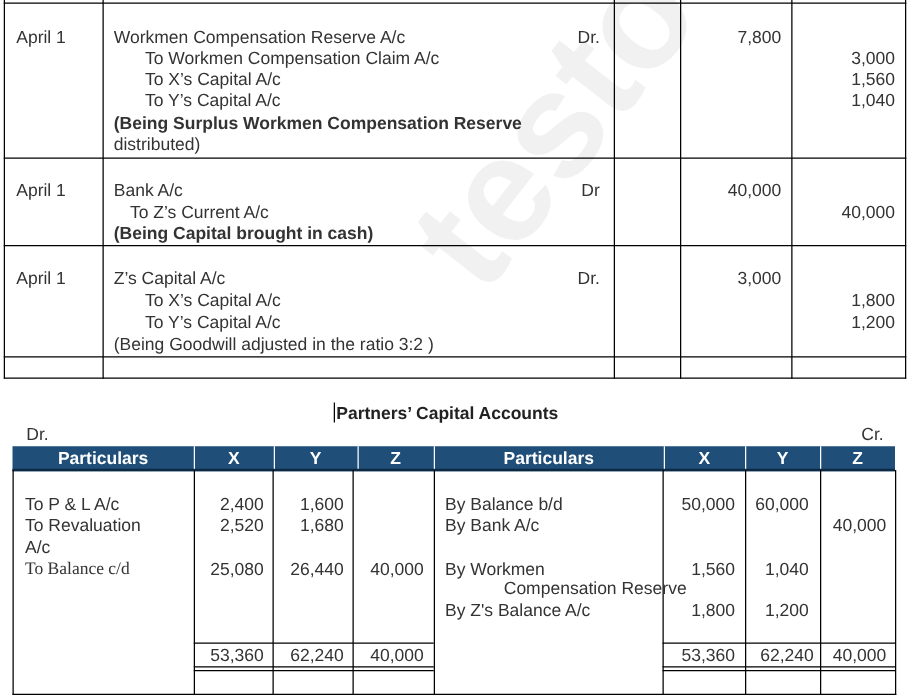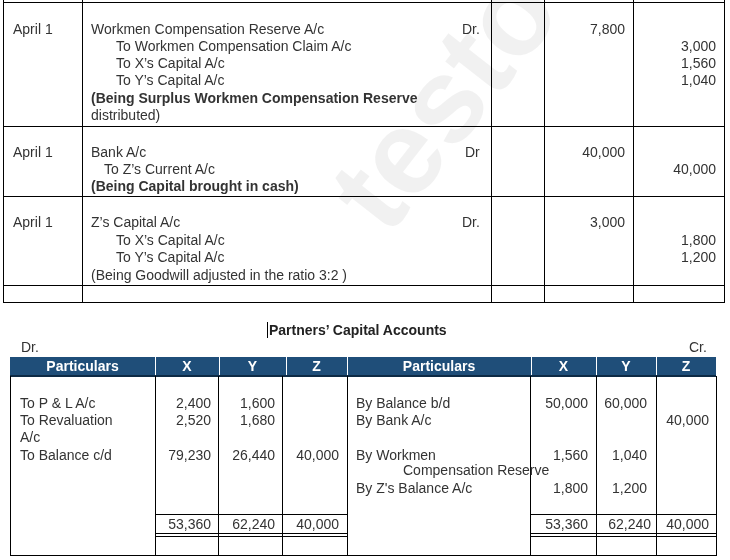--- a/index.html
+++ b/index.html
@@ -125,22 +125,22 @@
     <div class="txt r" style="left:283px; width:56px; top:395px;"></div>
   </div>
   <div>
     <div class="txt" style="left:20px; top:412px;text-align:center;">To Revaluation</div>
     <div class="txt" style="left:20px; top:429px;">A/c</div>
     <div class="txt r" style="left:156px; width:55px; top:412px;">2,520</div>
     <div class="txt r" style="left:219px; width:56px; top:412px;">1,680</div>
     <div class="txt r" style="left:283px; width:56px; top:412px;"></div>
   </div>
   <div>
-    <div class="txt" style="left:20px; top:447px;">To Balance c/d</div>
-    <div class="txt r" style="left:156px; width:55px; top:447px;">79,230</div>
+    <div class="txt" style="left:20px; top:447px;font-family:Liberation Serif, serif;">To Balance c/d</div>
+    <div class="txt r" style="left:156px; width:55px; top:447px;">25,080</div>
     <div class="txt r" style="left:219px; width:56px; top:447px;">26,440</div>
     <div class="txt r" style="left:283px; width:56px; top:447px;">40,000</div>
   </div>
 
   <div>
     <div class="txt" style="left:356px; top:395px;">By Balance b/d</div>
     <div class="txt r" style="left:531px; width:57px; top:395px;">50,000</div>
     <div class="txt r" style="left:597px; width:50px; top:395px;">60,000</div>
     <div class="txt r" style="left:657px; width:52px; top:395px;"></div>
   </div>

